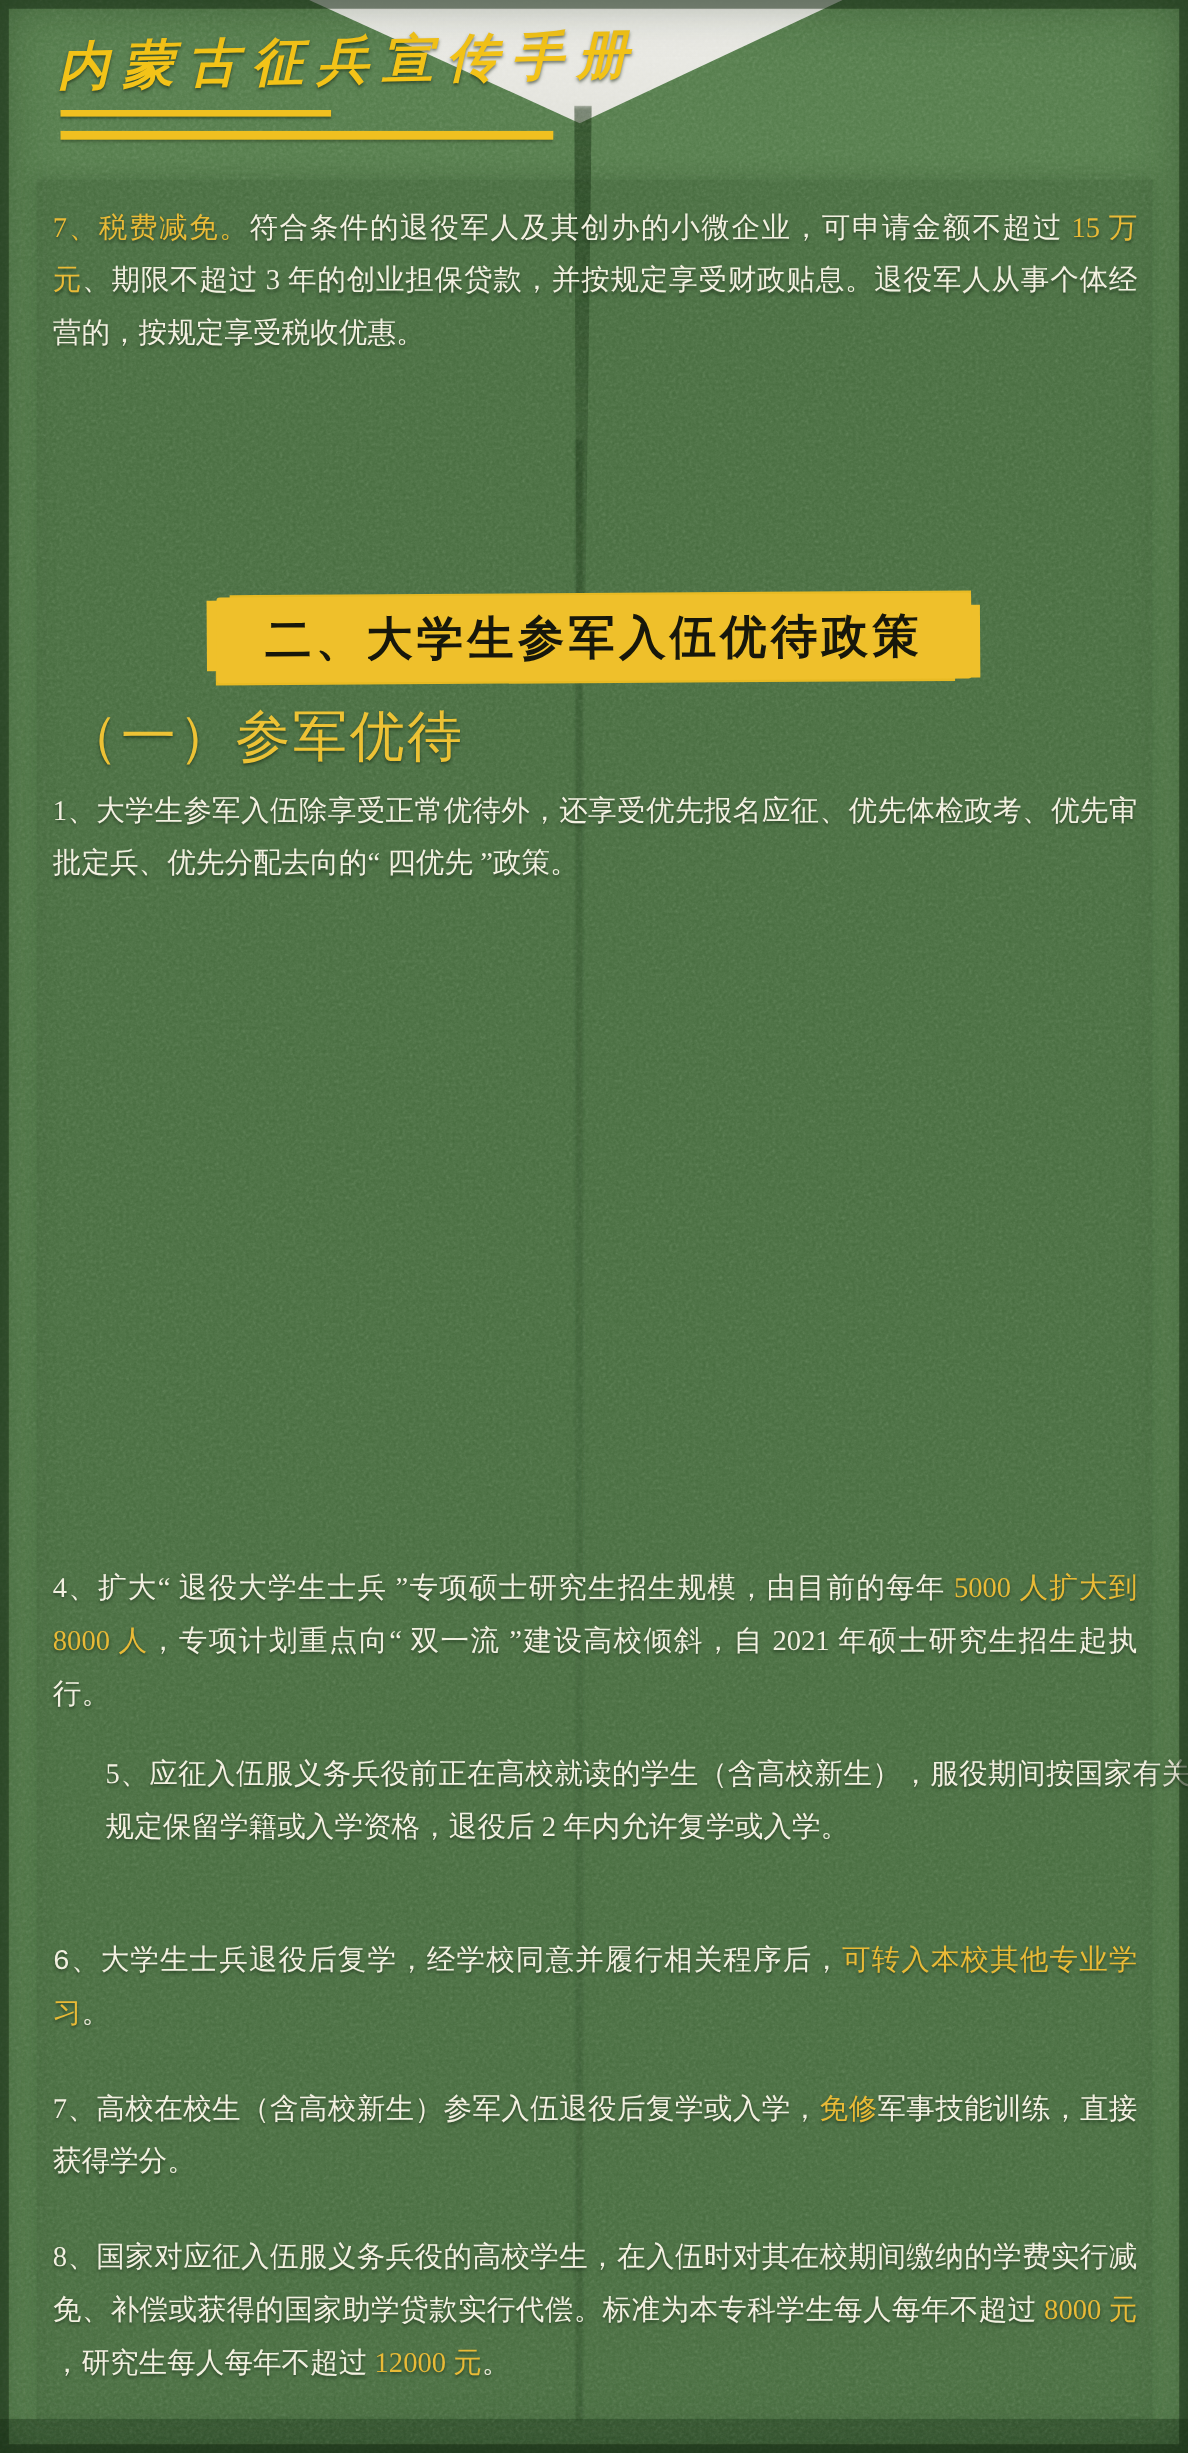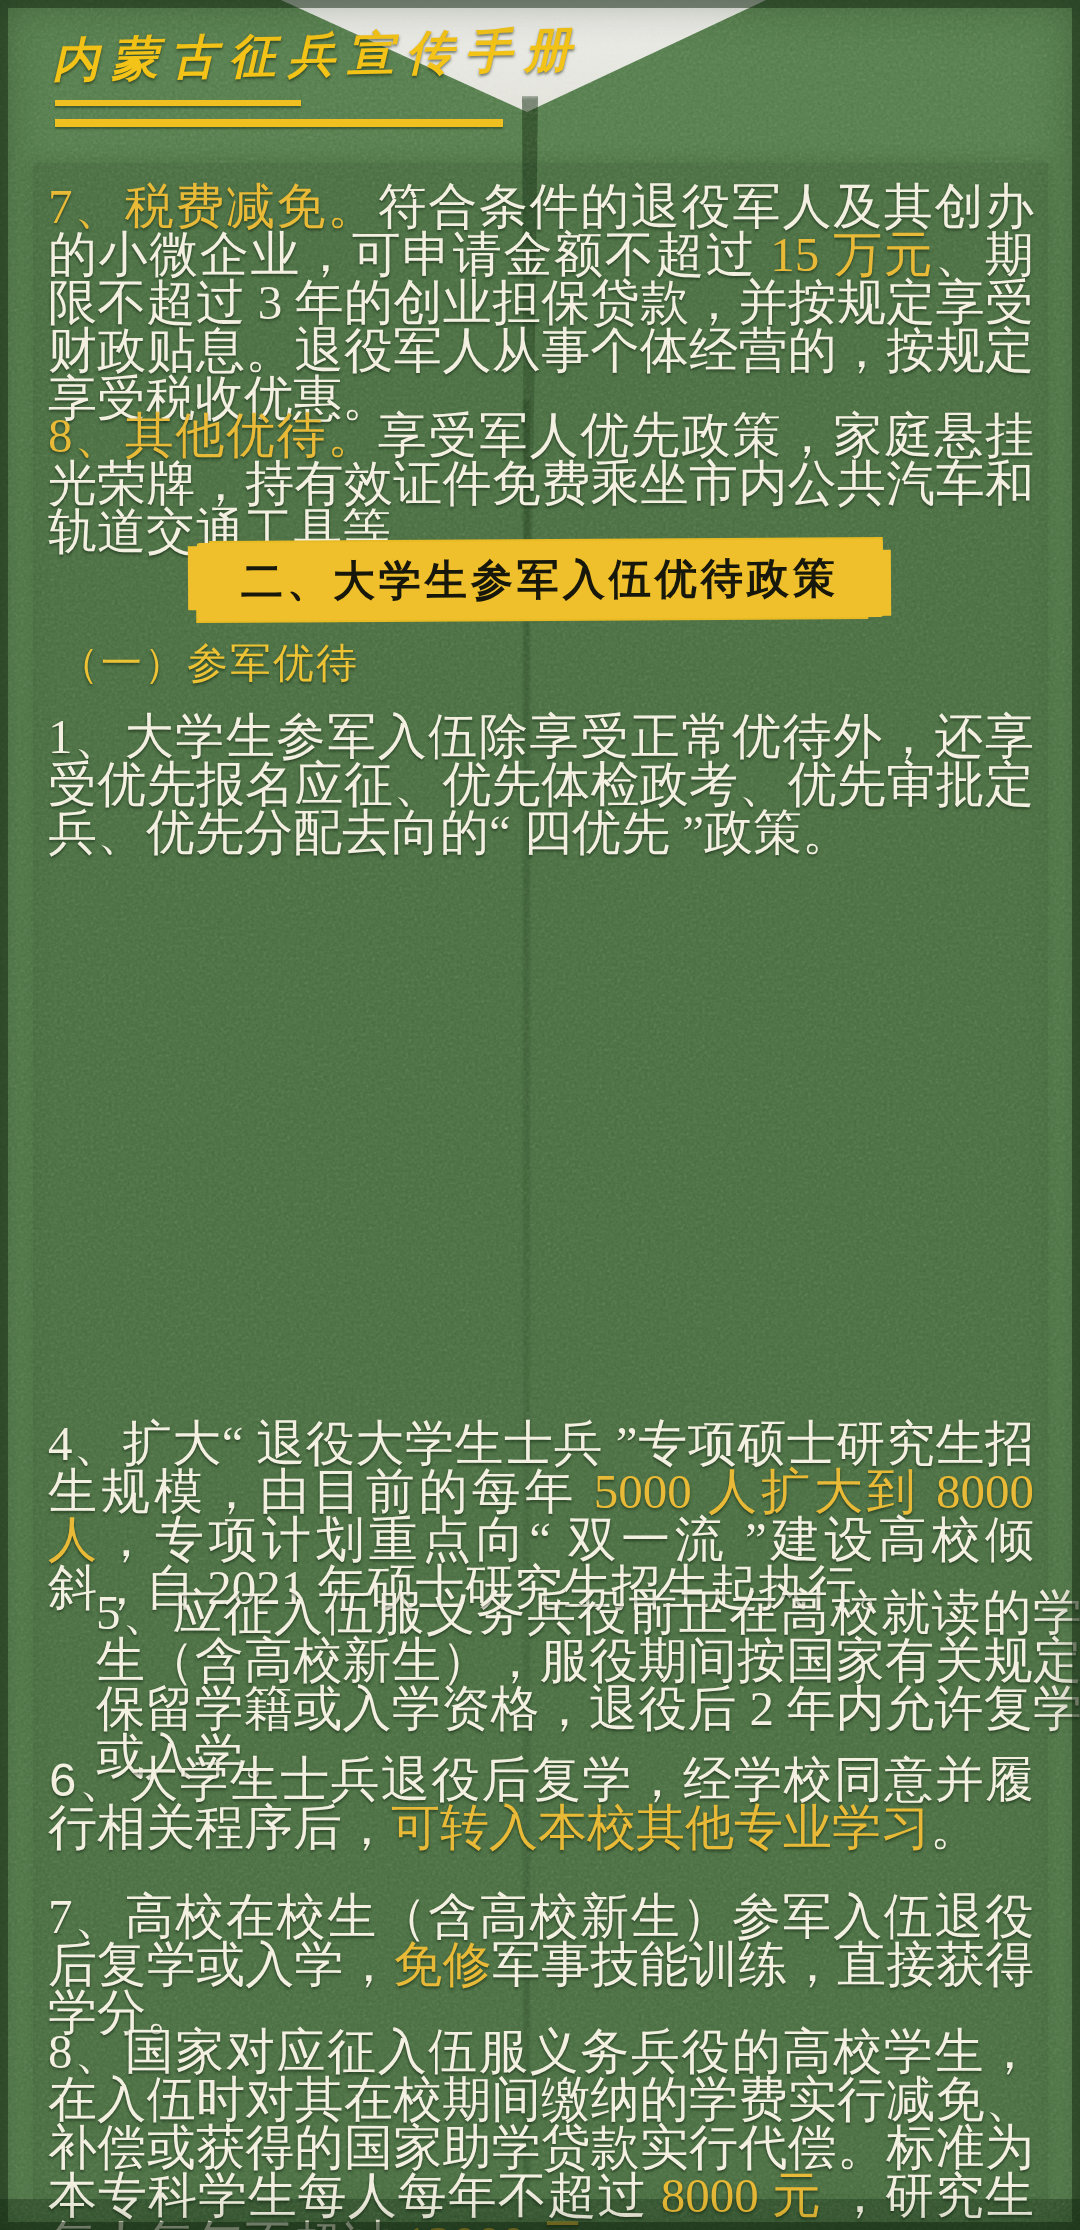--- a/index.html
+++ b/index.html
@@ -44,33 +44,33 @@
     position:absolute;left:52px;top:22px;width:700px;margin:0;white-space:nowrap;
     font-size:47px;font-weight:bold;font-style:italic;color:#f3c318;
     letter-spacing:12px;transform:rotate(-1.2deg);
     text-shadow:0 2px 3px rgba(15,30,12,.55);
   }
   .rule{position:absolute;background:#f0c020;box-shadow:0 2px 2px rgba(15,30,12,.4);}
   .rule-1{left:55px;top:100px;width:246px;height:6px;}
   .rule-2{left:55px;top:119px;width:448px;height:8px;}
   .para{
     position:absolute;left:48px;width:986px;z-index:4;margin:0;
-    font-size:49px;line-height:48px;color:#f3f0e1;text-align:justify;
+    font-size:26px;line-height:48px;color:#f3f0e1;text-align:justify;
     text-shadow:0 2px 3px rgba(10,25,10,.55);
   }
   .para .hl{color:#e9ba37;}
   .banner{
     position:absolute;left:540px;top:541px;transform:translateX(-50%) rotate(-.35deg);z-index:4;
     background:#efc02b;color:#17170b;font-weight:bold;font-size:42px;letter-spacing:4px;
     padding:11px 44px;white-space:nowrap;border-radius:3px;
     box-shadow:14px 5px 0 -6px #efc02b,-16px -4px 0 -7px #efc02b,6px -8px 0 -6px #e8ba24,-8px 9px 0 -7px #e8ba24;
   }
   .subheading{
     position:absolute;left:58px;top:636px;z-index:4;margin:0;
-    font-size:41px;font-weight:normal;color:#edc235;letter-spacing:2px;
+    font-size:50px;font-weight:normal;color:#edc235;letter-spacing:2px;
     text-shadow:0 2px 3px rgba(10,25,10,.55);
   }
   
   #p-v7 {top:183px;}
   #p-v8 {top:412px;}
   #p-e1 {top:713px;}
   #p-e2 {top:888px;}
   #p-e3 {top:1200px;}
   #p-e4 {top:1420px;}
   #p-e5 {top:1589px;margin-left:48px;}
@@ -98,21 +98,20 @@
   </svg>
 
   <header class="masthead">
     <h1 class="title">内蒙古征兵宣传手册</h1>
     <div class="rule rule-1"></div>
     <div class="rule rule-2"></div>
   </header>
 
   <p class="para" id="p-v7"><span class="hl">7、税费减免。</span><span>符合条件的退役军人及其创办的小微企业，可申请金额不超过 </span><span class="hl">15 万元</span><span>、期限不超过 3 年的创业担保贷款，并按规定享受财政贴息。退役军人从事个体经营的，按规定享受税收优惠。</span></p>
 
-  <p class="para" id="p-v8"><span class="hl">8、其他优待。</span><span>享受军人优先政策，家庭悬挂光荣牌，持有效证件免费乘坐市内公共汽车和轨道交通工具等。</span></p>
 
   <div class="banner">
     <span>二、大学生参军入伍优待政策</span>
   </div>
 
   <h2 class="subheading">（一）参军优待</h2>
 
   <p class="para" id="p-e1"><span>1、大学生参军入伍除享受正常优待外，还享受优先报名应征、优先体检政考、优先审批定兵、优先分配去向的“ 四优先 ”政策。</span></p>
 
 

